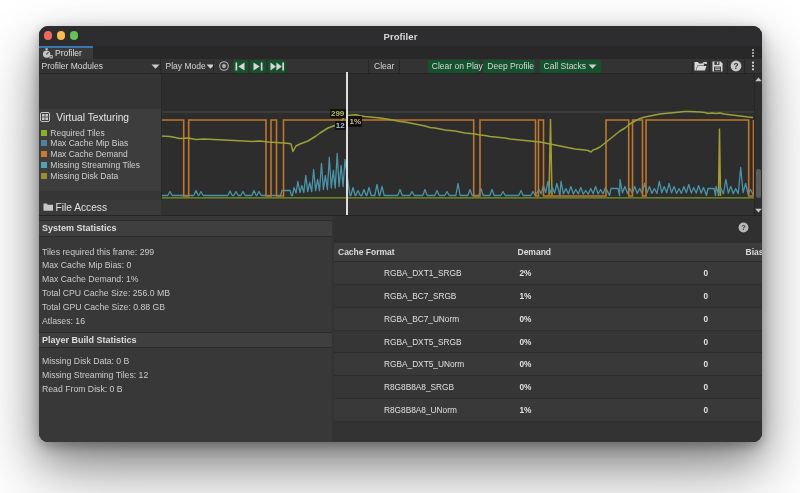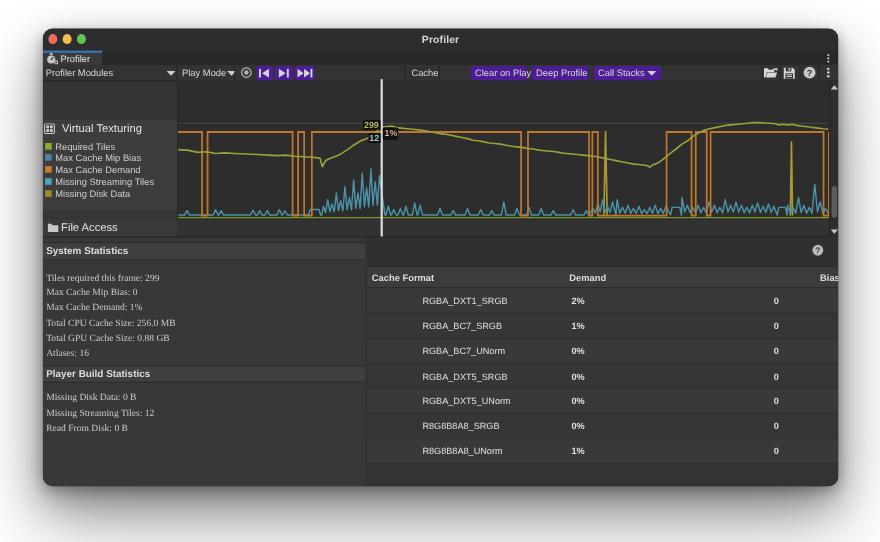--- a/index.html
+++ b/index.html
@@ -9,21 +9,21 @@
 #titlebar { left:0; top:0; width:723px; height:20px; background:#2d2c2e; }
 .tl { top:5.4px; width:8.2px; height:8.2px; border-radius:50%; }
 #title { left:0; top:4.8px; width:723px; text-align:center; font-size:9.5px; font-weight:bold; color:#d8d8d8; letter-spacing:.1px; }
 #tabstrip { left:0; top:20px; width:723px; height:12.5px; background:#282828; }
 #tab { left:0; top:21.5px; width:54px; height:11px; background:#3a3a3a; }
 #tabblue { left:0; top:20px; width:54px; height:1.5px; background:#3c76b0; }
 #tablabel { left:3px; top:21.5px; font-size:8.5px; color:#e2e2e2; display:flex; align-items:center; gap:2px; height:11px; }
 #toolbar { left:0; top:32.5px; width:723px; height:15px; background:#333333; border-bottom:1px solid #242424; color:#dadada; font-size:11px; }
 .tbtxt { top:35px; white-space:nowrap; font-size:8.5px; color:#d8d8d8; }
 .sep { top:33.5px; width:1px; height:13px; background:#262626; }
-.tbbtn { top:34px; height:12.5px; background:#4c1d95; border-radius:2px; font-size:8.5px; color:#d8d8d8; white-space:nowrap; }
+.tbbtn { top:34px; height:12.5px; background:#14532d; border-radius:2px; font-size:8.5px; color:#d8d8d8; white-space:nowrap; }
 .icn { display:flex; align-items:center; justify-content:center; }
 #charts { left:0; top:48px; width:723px; height:142px; background:#2d2d2d; }
 #sidebar-top { left:0; top:48px; width:122px; height:35px; background:#343434; }
 #vtblock { left:0; top:83px; width:122px; height:82px; background:#3d3d3d; }
 #sidebar-bot { left:0; top:165px; width:122px; height:8.5px; background:#363636; }
 #sidebar-edge { left:121.5px; top:48px; width:1px; height:140.5px; background:#272727; }
 #chartarea { left:122px; top:48px; width:593px; height:126px; background:#2d2d2d; }
 #farow-l { left:0; top:173.5px; width:122px; height:15px; background:#3a3a3a; }
 #farow-r { left:122px; top:173.5px; width:593px; height:15px; background:#323232; }
 #chartdiv { left:0; top:188.5px; width:723px; height:1.5px; background:#232323; }
@@ -35,21 +35,21 @@
 #vscroll { left:715px; top:48px; width:8px; height:140.5px; background:#2e2e2e; border-left:1px solid #262626; }
 #vthumb { left:716.5px; top:143px; width:5.5px; height:29px; background:#5c5c5c; border-radius:2.5px; }
 #playhead { left:306.6px; top:46px; width:2.6px; height:142.5px; background:#dedede; }
 .phlabel { position:absolute; background:#101010; color:#fff; font-size:8px; font-weight:bold; border-radius:1px;
   display:flex; align-items:center; justify-content:center; }
 #lower { left:0; top:190px; width:723px; height:226px; background:#333333; }
 #lpanel { left:0; top:190px; width:293px; height:226px; background:#383838; }
 #rpanel { left:295px; top:190px; width:428px; height:226px; background:#303030; }
 .hbar { background:#3f3f3f; border-top:1px solid #2b2b2b; border-bottom:1px solid #2b2b2b; color:#dedede;
   font-size:9px; font-weight:bold; display:flex; align-items:center; }
-.stats { color:#cccccc; font-size:8.7px; line-height:13.9px; white-space:nowrap;font-family:Liberation Serif, serif; }
+.stats { color:#cccccc; font-size:8.7px; line-height:13.9px; white-space:nowrap; }
 #thead { left:295px; top:217px; width:428px; height:19.3px; background:#3c3c3c; border-bottom:1px solid #2b2b2b; color:#dcdcdc; font-size:8.5px; font-weight:bold; }
 .trow { position:relative; width:428px; height:22.8px; font-size:8.3px; color:#e0e0e0; border-bottom:1px solid #2e2e2e; }
 .odd { background:#393939; }
 .even { background:#363636; }
 .c1 { position:absolute; left:4px; top:50%; transform:translateY(-50%);margin-left:46px; }
 .c2 { position:absolute; left:185.5px; top:50%; transform:translateY(-50%); font-weight:bold; }
 .c3 { position:absolute; left:369.5px; top:50%; transform:translateY(-50%); font-weight:bold; }
 </style></head>
 <body>
 <div id="win">
@@ -114,21 +114,21 @@
     </div>
   <div class="abs tbbtn icn" style="left:229px;width:18px;">
       <svg width="15" height="9" viewBox="0 0 15 9">
         <path d="M0.5 0.5v8l5.4-4z" fill="#d6d6d6"></path>
         <path d="M6.4 0.5v8l5.4-4z" fill="#d6d6d6"></path>
         <rect x="12.3" y="0.5" width="1.7" height="8" fill="#d6d6d6"></rect>
       </svg>
     </div>
   <div class="abs tbtxt" style="left:262px;margin-top:34px;">Frame: 2414 / 2619</div>
   <div class="abs sep" style="left:329px;"></div>
-  <div class="abs tbtxt" style="left:335px;">Cache</div>
+  <div class="abs tbtxt" style="left:335px;">Clear</div>
   <div class="abs sep" style="left:359.5px;"></div>
   <div class="abs tbbtn" style="left:389.3px;width:50.8px;">
       <span style="position:absolute;left:3.5px;top:1.2px;">Clear on Play</span>
     </div>
   <div class="abs tbbtn" style="left:444.3px;width:52.2px;">
       <span style="position:absolute;left:4px;top:1.2px;">Deep Profile</span>
     </div>
   <div class="abs tbbtn" style="left:500.6px;width:61.9px;">
       <span style="position:absolute;left:4px;top:1.2px;">Call Stacks</span>
       <span class="icn" style="position:absolute;right:4px;top:3.5px;">

